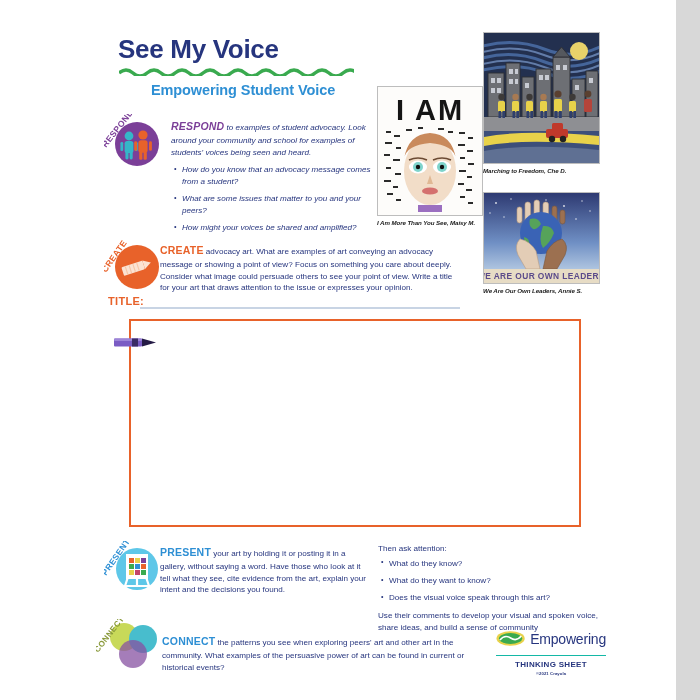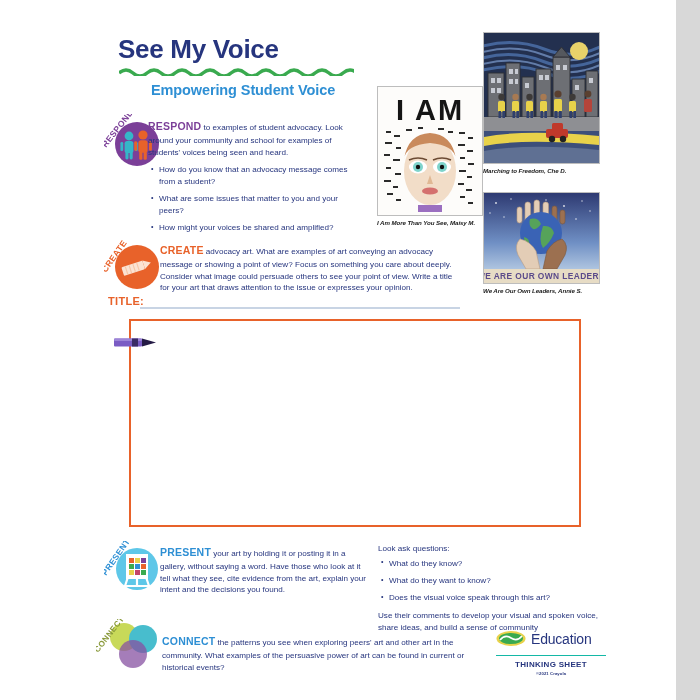--- a/index.html
+++ b/index.html
@@ -176,21 +176,21 @@
         <rect x="34.4" y="26.3" width="9.2" height="12.5" rx="2.7"></rect>
         <rect x="35.2" y="37.4" width="3.2" height="8.4" rx="1.4"></rect>
         <rect x="39.6" y="37.4" width="3.2" height="8.4" rx="1.4"></rect>
         <rect x="30.2" y="27.3" width="2.9" height="9.4" rx="1.3"></rect>
         <rect x="45" y="27.3" width="2.9" height="9.4" rx="1.3"></rect>
       </g>
       <text x="2" y="34" transform="rotate(-52 2 34)" font-family="'Liberation Sans',sans-serif" font-size="8.6" font-weight="bold" fill="#7b3f98" letter-spacing="0.4">RESPOND</text>
     </svg>
   </div>
 
-  <div class="body-text" style="left:148px; top:119px; width:210px;">
+  <div class="body-text" style="left:171px; top:119px; width:210px;font-style:italic;">
     <span class="lead purple">RESPOND</span>
     <span>to examples of student advocacy. Look around your community and school for examples of students' voices being seen and heard.</span>
     <ul class="bul">
       <li>How do you know that an advocacy message comes from a student?</li>
       <li>What are some issues that matter to you and your peers?</li>
       <li>How might your voices be shared and amplified?</li>
     </ul>
   </div>
 
   <div class="badge" style="left:104px; top:237px; width:56px; height:56px;">
@@ -444,21 +444,21 @@
       <text x="2" y="35" transform="rotate(-55 2 35)" font-family="'Liberation Sans',sans-serif" font-size="8.4" font-weight="bold" fill="#2e8fd4" letter-spacing="0.4">PRESENT</text>
     </svg>
   </div>
 
   <div class="body-text" style="left:160px; top:545px; width:208px;">
     <span class="lead blue">PRESENT</span>
     <span>your art by holding it or posting it in a gallery, without saying a word. Have those who look at it tell what they see, cite evidence from the art, explain your intent and the decisions you found.</span>
   </div>
 
   <div class="body-text" style="left:378px; top:543px; width:220px;">
-    <div>Look ask questions:</div>
+    <div>Then ask attention:</div>
     <ul class="bul" style="margin-top:3px;">
       <li>What do they know?</li>
       <li>What do they want to know?</li>
       <li>Does the visual voice speak through this art?</li>
     </ul>
     <div style="margin-top:2px;">Use their comments to develop your visual and spoken voice, share ideas, and build a sense of community</div>
   </div>
 
   <div class="badge" style="left:96px; top:619px; width:66px; height:60px;">
     <svg viewBox="0 0 66 60" width="66" height="60">
@@ -476,19 +476,19 @@
     <span>the patterns you see when exploring peers' art and other art in the community. What examples of the persuasive power of art can be found in current or historical events?</span>
   </div>
 
   <div class="logo-block">
     <div class="edu-row">
       <svg width="30" height="17" viewBox="0 0 30 17">
         <ellipse cx="15" cy="8.5" rx="14.5" ry="7.5" fill="#e8d24a"></ellipse>
         <ellipse cx="15" cy="8.5" rx="12" ry="5.6" fill="#3aaa4f"></ellipse>
         <path d="M4,10 Q9,4 15,8 Q21,12 26,6" stroke="#ffffff" stroke-width="1.6" fill="none"></path>
       </svg>
-      <span class="edu-word">Education</span>
+      <span class="edu-word">Empowering</span>
     </div>
     <div class="thinking">THINKING SHEET</div>
     <div class="copyright">©2021 Crayola</div>
   </div>
 
 </div>
 
 </body></html>

